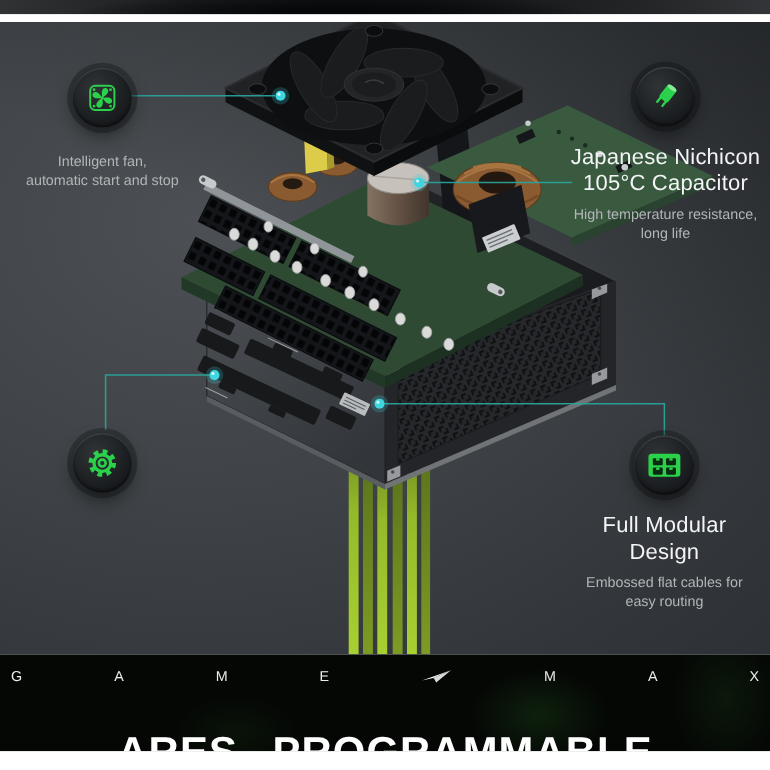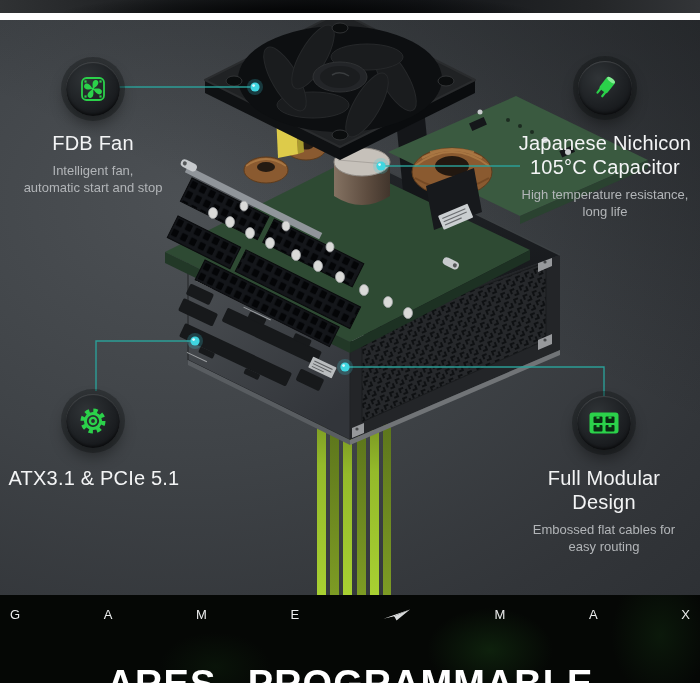--- a/index.html
+++ b/index.html
@@ -325,32 +325,30 @@
         <g fill="#2bd14a">
           <rect x="8.5" y="5.5" width="3" height="2.2"></rect>
             <rect x="20.5" y="5.5" width="3" height="2.2"></rect>
           <rect x="8.5" y="14" width="3" height="2.2"></rect>
             <rect x="20.5" y="14" width="3" height="2.2"></rect>
         </g>
       </svg>
     </div>
 
     <div class="abs callout-text" style="left:0;top:111px;width:186px;">
-      <div class="c-title">FDB Fan</div>
       <div class="c-desc">Intelligent fan,
 automatic start and stop</div>
     </div>
     <div class="abs callout-text" style="left:460px;top:111px;width:290px;">
       <div class="c-title">Japanese Nichicon
 105°C Capacitor</div>
       <div class="c-desc">High temperature resistance,
 long life</div>
     </div>
     <div class="abs callout-text" style="left:3px;top:446px;width:182px;">
-      <div class="c-title">ATX3.1 &amp; PCIe 5.1</div>
     </div>
     <div class="abs callout-text" style="left:459px;top:446px;width:290px;">
       <div class="c-title">Full Modular
 Design</div>
       <div class="c-desc">Embossed flat cables for
 easy routing</div>
     </div>
   </div>
 
   <div class="abs band">

